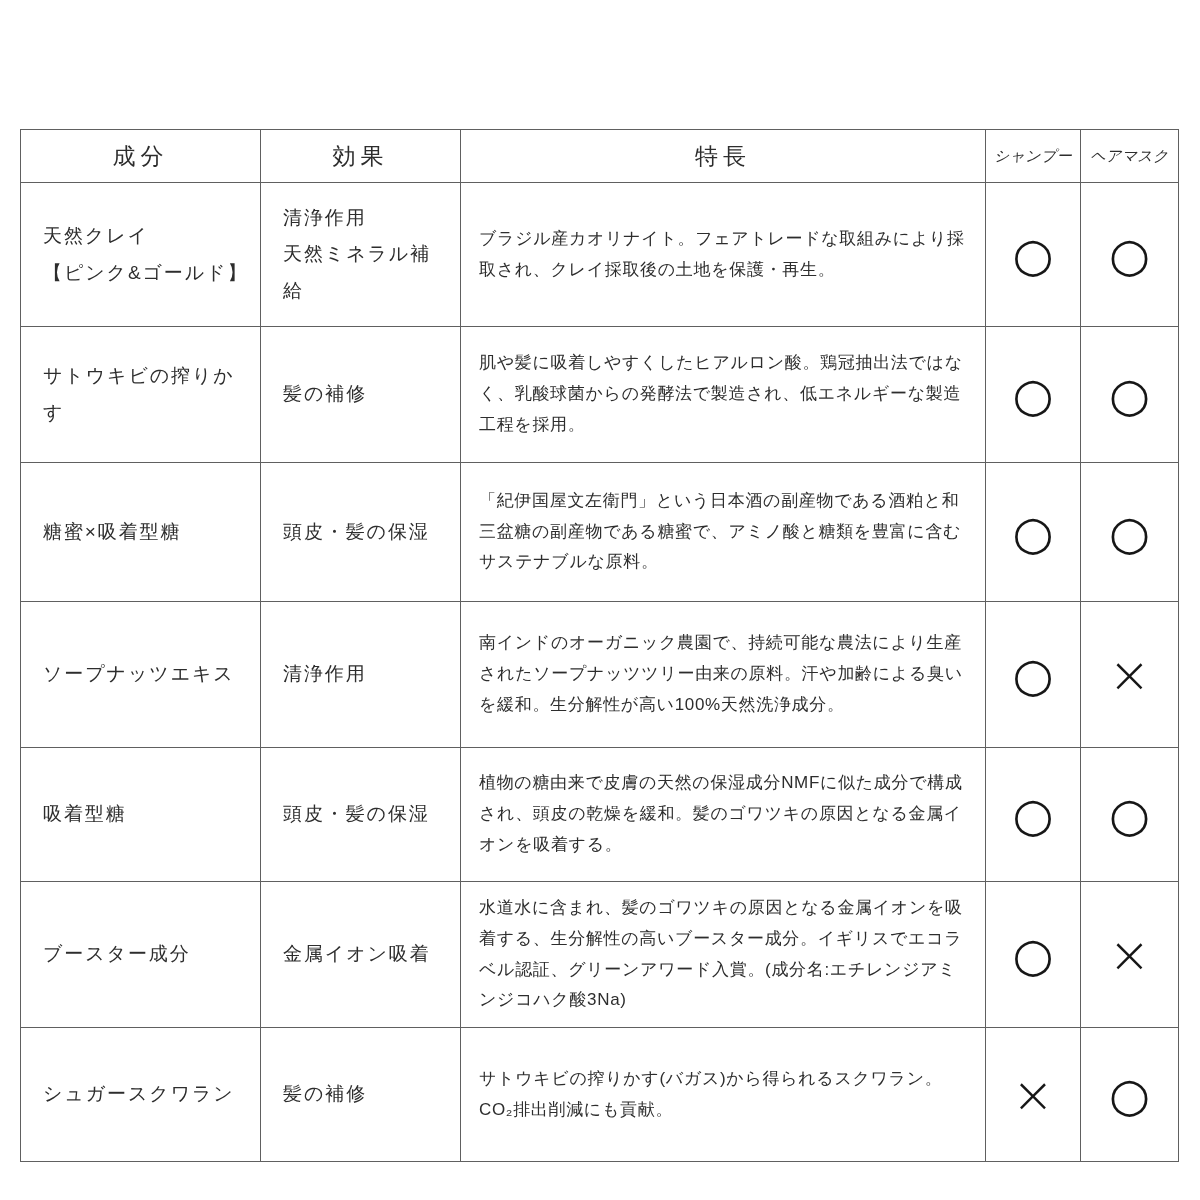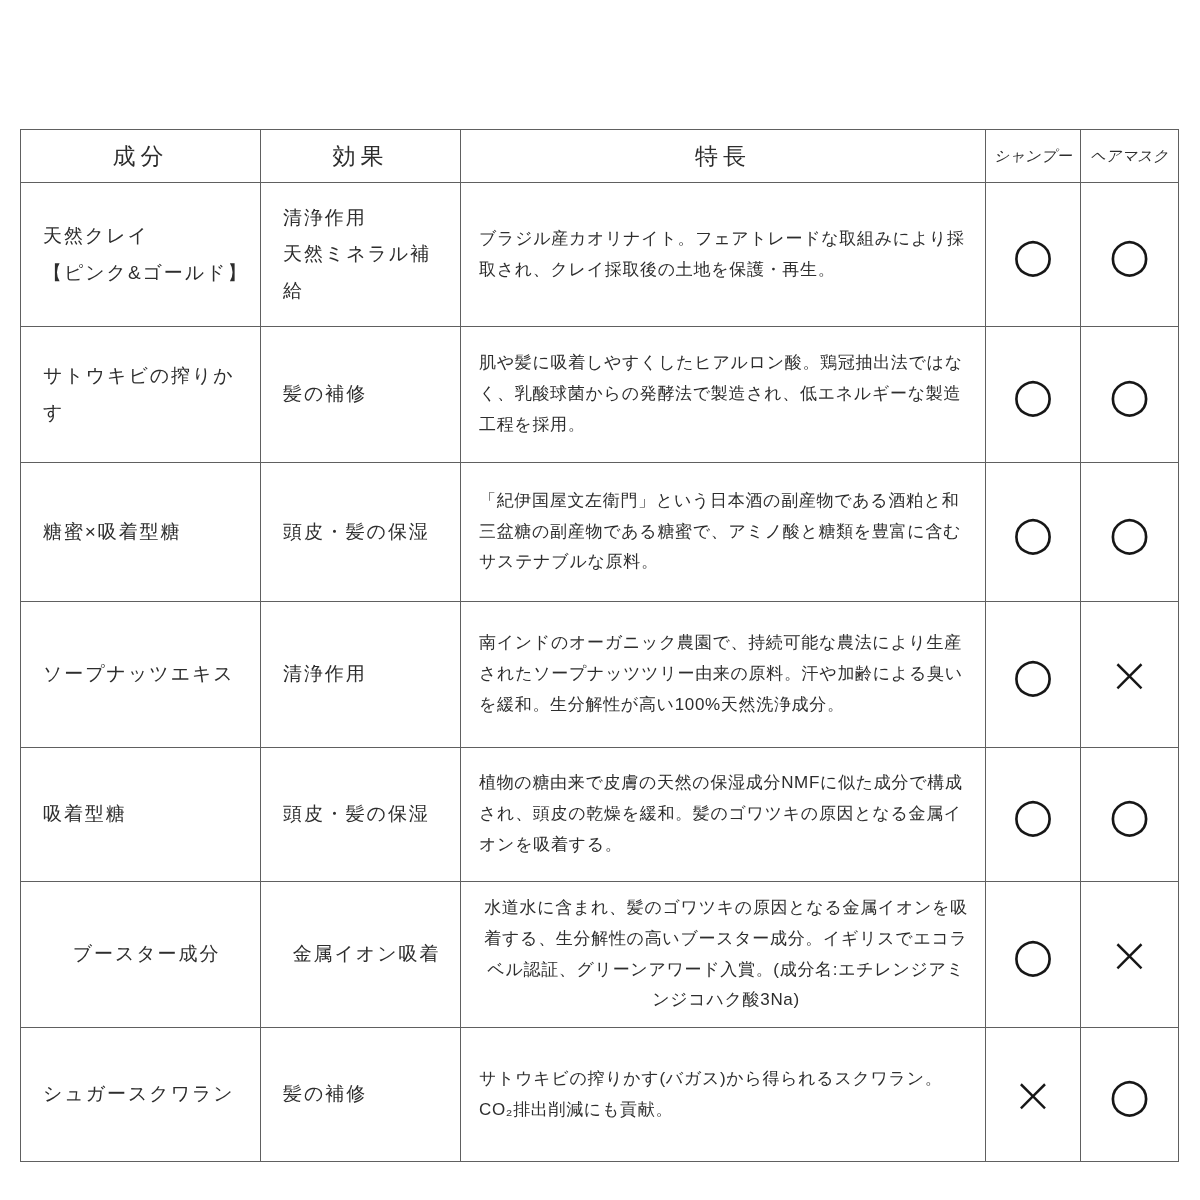--- a/index.html
+++ b/index.html
@@ -74,21 +74,21 @@
     font-family: "DejaVu Sans", sans-serif;
   }
   .mark[data-mark="○"] { font-size: 47px; }
   .mark[data-mark="×"] { font-size: 50px; font-weight: 300; }
   
   tr.r0 td { height: 144px; }
   tr.r1 td { height: 136px; }
   tr.r2 td { height: 139px; }
   tr.r3 td { height: 146px; }
   tr.r4 td { height: 134px; }
-  tr.r5 td { height: 146px; text-align: center; }
+  tr.r5 td { height: 146px; }
   tr.r6 td { height: 134px; }
 </style>
 </head>
 <body>
 
 <div class="page">
   <table class="spec">
     <colgroup>
       <col style="width:240px">
       <col style="width:200px">

